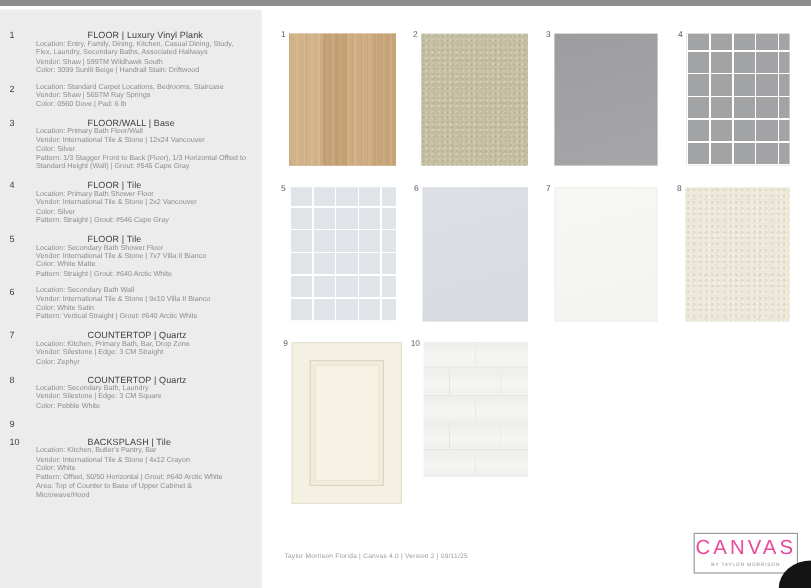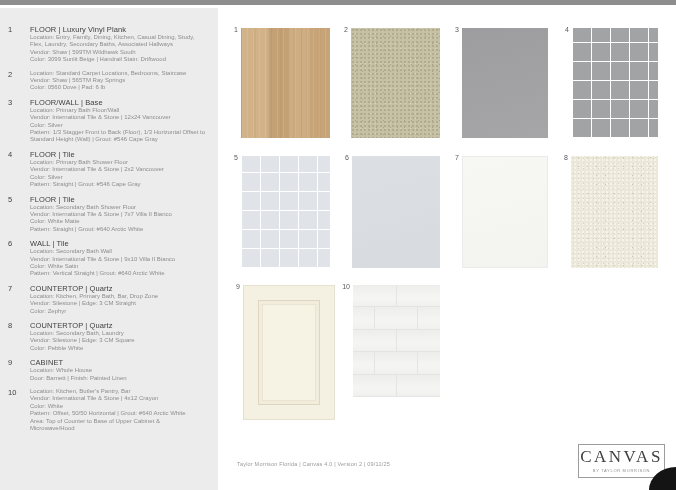--- a/index.html
+++ b/index.html
@@ -5,21 +5,21 @@
   html,body{margin:0;padding:0;background:#fff;}
   .page{position:relative;width:676px;height:490px;background:#fff;overflow:hidden;
         font-family:"Liberation Sans",sans-serif;-webkit-font-smoothing:antialiased;}
   .topbar{position:absolute;left:0;top:0;width:676px;height:5px;background:#8d8d8d;}
   
   .sidebar{position:absolute;left:0;top:8px;width:218px;height:482px;background:#ececec;box-sizing:border-box;}
   .spec-list{list-style:none;margin:0;padding:17px 8px 0 8px;}
   .spec-item{display:flex;gap:0;margin-bottom:6px;}
   .spec-num{flex:0 0 22px;font-size:7.5px;line-height:9px;color:#3e3e3e;}
   .spec-body{flex:1;min-width:0;padding-right:4px;}
-  .spec-title{font-size:7.5px;line-height:9px;color:#3e3e3e;letter-spacing:0.1px;}
+  .spec-title{font-size:7.5px;line-height:9px;color:#3e3e3e;letter-spacing:0.1px;margin-left:43px;}
   .spec-line{font-size:6px;line-height:7.4px;color:#8d8d8d;}
   
   .swatch{position:absolute;margin:0;box-sizing:border-box;}
   .swatch-num{position:absolute;width:10px;text-align:right;font-size:7px;color:#58585a;}
   .kind-wood{
     background-color:#cbaa7f;
     background-image:
       repeating-linear-gradient(90deg, rgba(130,95,52,0.22) 0 1px, rgba(0,0,0,0) 1px 30px),
       repeating-linear-gradient(90deg, rgba(255,255,255,0.10) 0 1.5px, rgba(255,255,255,0) 1.5px 6px),
       repeating-linear-gradient(90deg, rgba(120,85,50,0.06) 0 2px, rgba(0,0,0,0) 2px 13px),
@@ -47,21 +47,21 @@
   .cab-bevel{position:absolute;inset:14px;border:1px solid #ddd6c0;background:#f1ecdc;}
   .cab-panel{position:absolute;inset:3px;background:#f6f2e4;border:1px solid #eae4d2;}
   .subway-row{position:absolute;left:0;width:100%;display:flex;box-sizing:border-box;border-bottom:1px solid #e4e4e2;}
   .subway-tile{height:100%;box-sizing:border-box;border-right:1px solid #e4e4e2;
     background:linear-gradient(180deg,#ededeb,#f5f5f3 60%,#f0f0ee);}
   .subway-tile:last-child{border-right:none;}
   
   .footer{position:absolute;left:237px;top:461px;font-size:5.5px;color:#9a9a9a;letter-spacing:0.2px;}
   .logo{position:absolute;left:578px;top:444px;width:87px;height:34px;border:1px solid #9c9c9c;
         background:#fff;text-align:center;box-sizing:border-box;}
-  .logo-word{font-family:Liberation Serif, serif;font-size:17px;letter-spacing:2.5px;color:#404040;line-height:23px;}
+  .logo-word{font-family:Liberation Sans, sans-serif;font-size:17px;letter-spacing:2.5px;color:#ec4899;line-height:23px;}
   .logo-tag{font-size:4px;letter-spacing:0.7px;color:#8e8e8e;line-height:6px;}
   .corner{position:absolute;right:0;bottom:0;width:27px;height:23px;background:#141414;
           border-top-left-radius:100% 100%;}
 </style>
 </head>
 <body>
 
 <div class="page">
   <div class="topbar"></div>
 
@@ -110,21 +110,20 @@
             <div class="spec-title">FLOOR | Tile</div>
             <div class="spec-line">Location: Secondary Bath Shower Floor</div>
             <div class="spec-line">Vendor: International Tile &amp; Stone | 7x7 Villa II Bianco</div>
             <div class="spec-line">Color: White Matte</div>
             <div class="spec-line">Pattern: Straight | Grout: #640 Arctic White</div>
           </div>
         </li>
         <li class="spec-item">
           <span class="spec-num">6</span>
           <div class="spec-body">
-            <div class="spec-title">WALL | Tile</div>
             <div class="spec-line">Location: Secondary Bath Wall</div>
             <div class="spec-line">Vendor: International Tile &amp; Stone | 9x10 Villa II Bianco</div>
             <div class="spec-line">Color: White Satin</div>
             <div class="spec-line">Pattern: Vertical Straight | Grout: #640 Arctic White</div>
           </div>
         </li>
         <li class="spec-item">
           <span class="spec-num">7</span>
           <div class="spec-body">
             <div class="spec-title">COUNTERTOP | Quartz</div>
@@ -137,29 +136,25 @@
           <span class="spec-num">8</span>
           <div class="spec-body">
             <div class="spec-title">COUNTERTOP | Quartz</div>
             <div class="spec-line">Location: Secondary Bath, Laundry</div>
             <div class="spec-line">Vendor: Silestone | Edge: 3 CM Square</div>
             <div class="spec-line">Color: Pebble White</div>
           </div>
         </li>
         <li class="spec-item">
           <span class="spec-num">9</span>
-          <div class="spec-body">
-            <div class="spec-title">CABINET</div>
-            <div class="spec-line">Location: Whole House</div>
-            <div class="spec-line">Door: Barnett | Finish: Painted Linen</div>
-          </div>
         </li>
         <li class="spec-item">
           <span class="spec-num">10</span>
           <div class="spec-body">
+            <div class="spec-title">BACKSPLASH | Tile</div>
             <div class="spec-line">Location: Kitchen, Butler's Pantry, Bar</div>
             <div class="spec-line">Vendor: International Tile &amp; Stone | 4x12 Crayon</div>
             <div class="spec-line">Color: White</div>
             <div class="spec-line">Pattern: Offset, 50/50 Horizontal | Grout: #640 Arctic White</div>
             <div class="spec-line">Area: Top of Counter to Base of Upper Cabinet &amp; Microwave/Hood</div>
           </div>
         </li>
       </ol>
   </aside>
 

